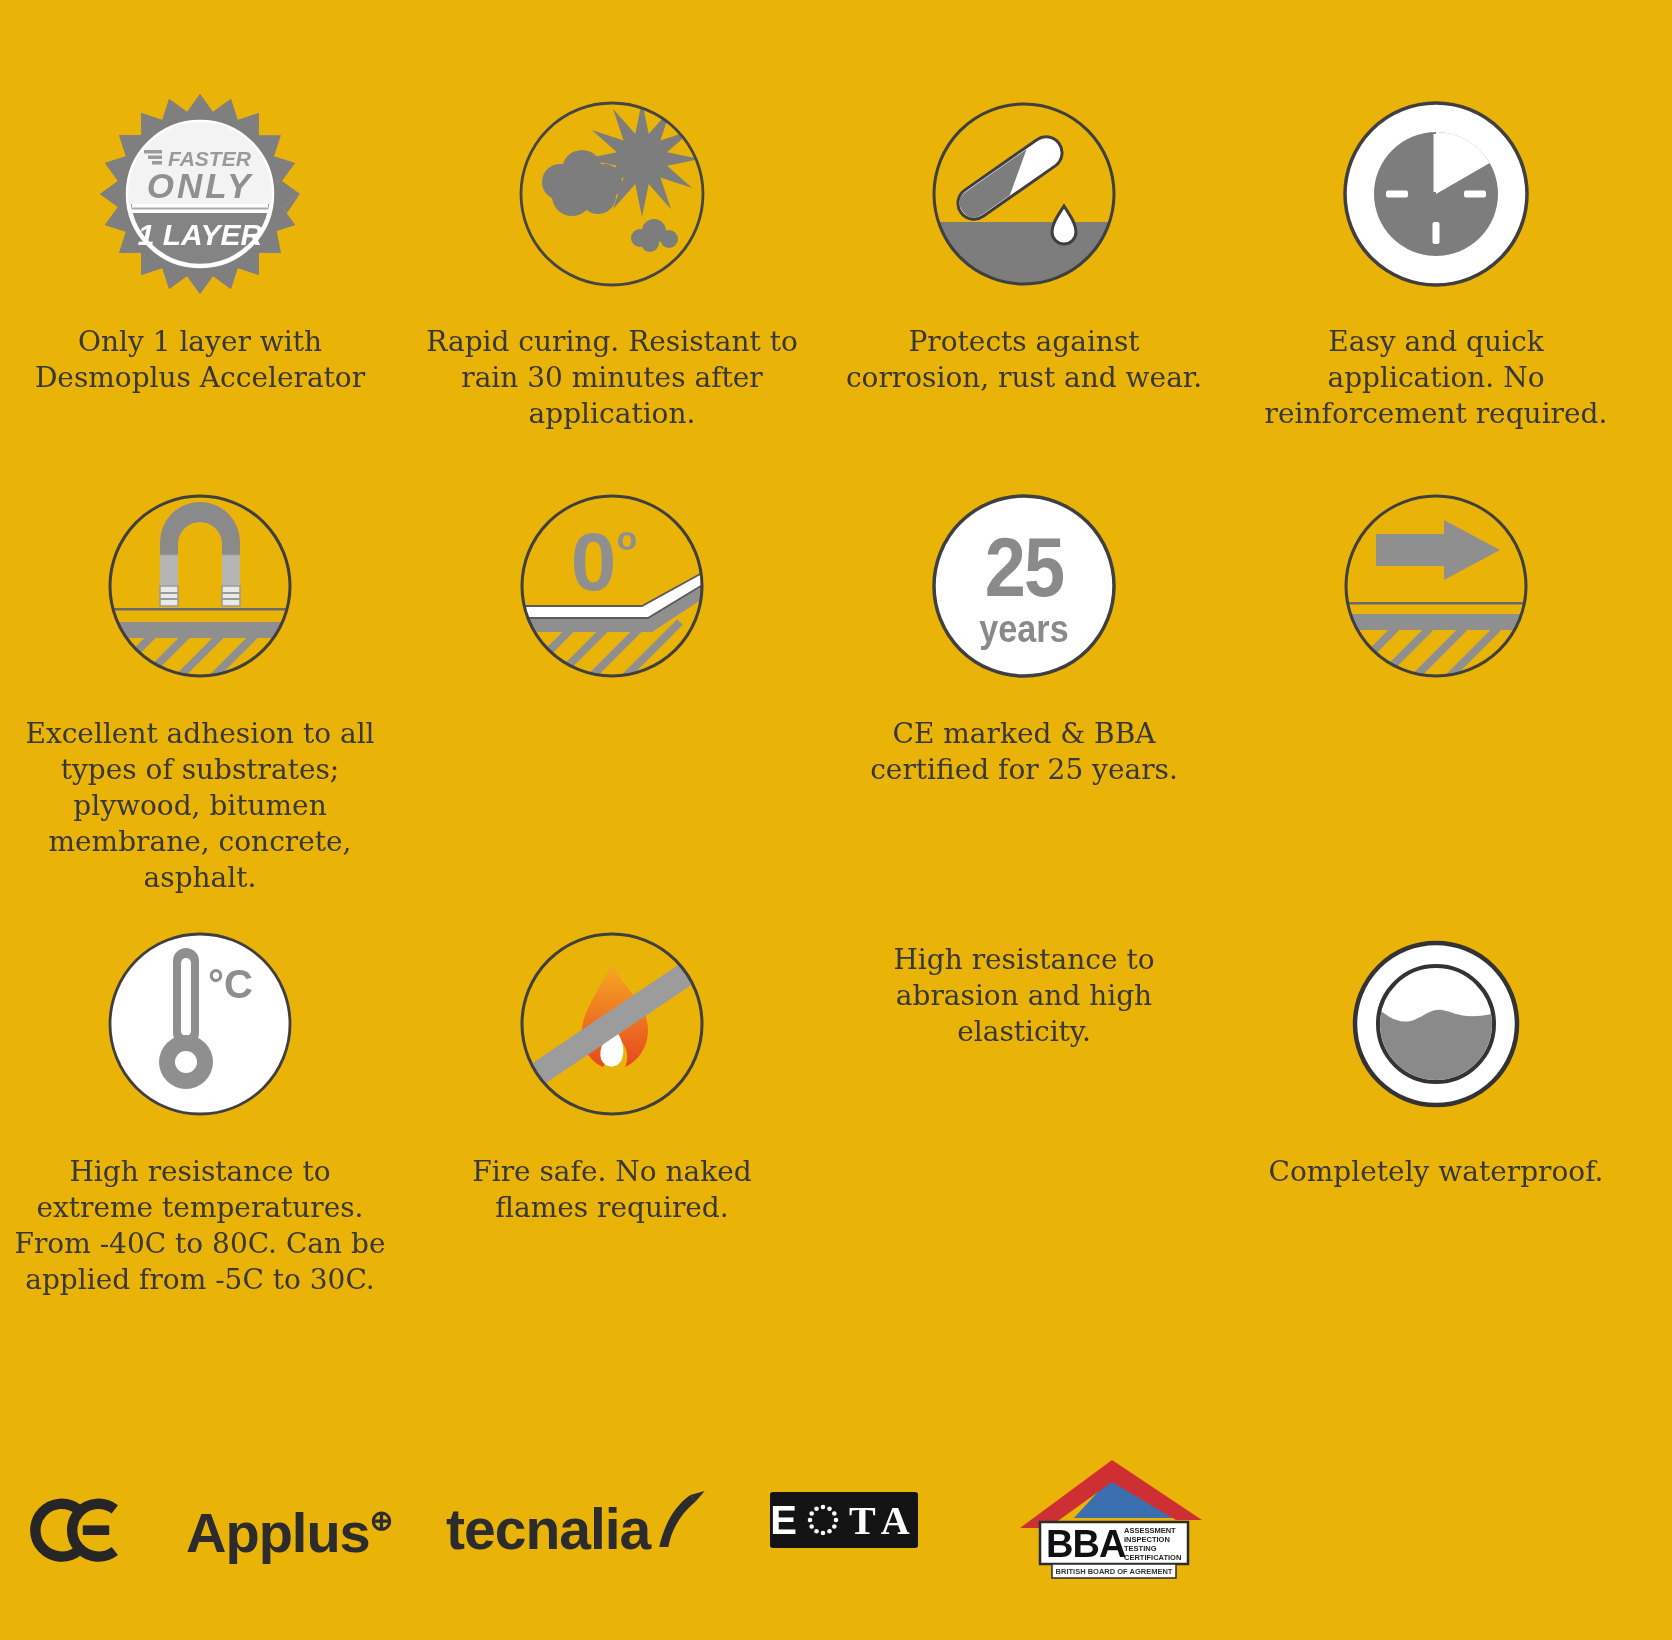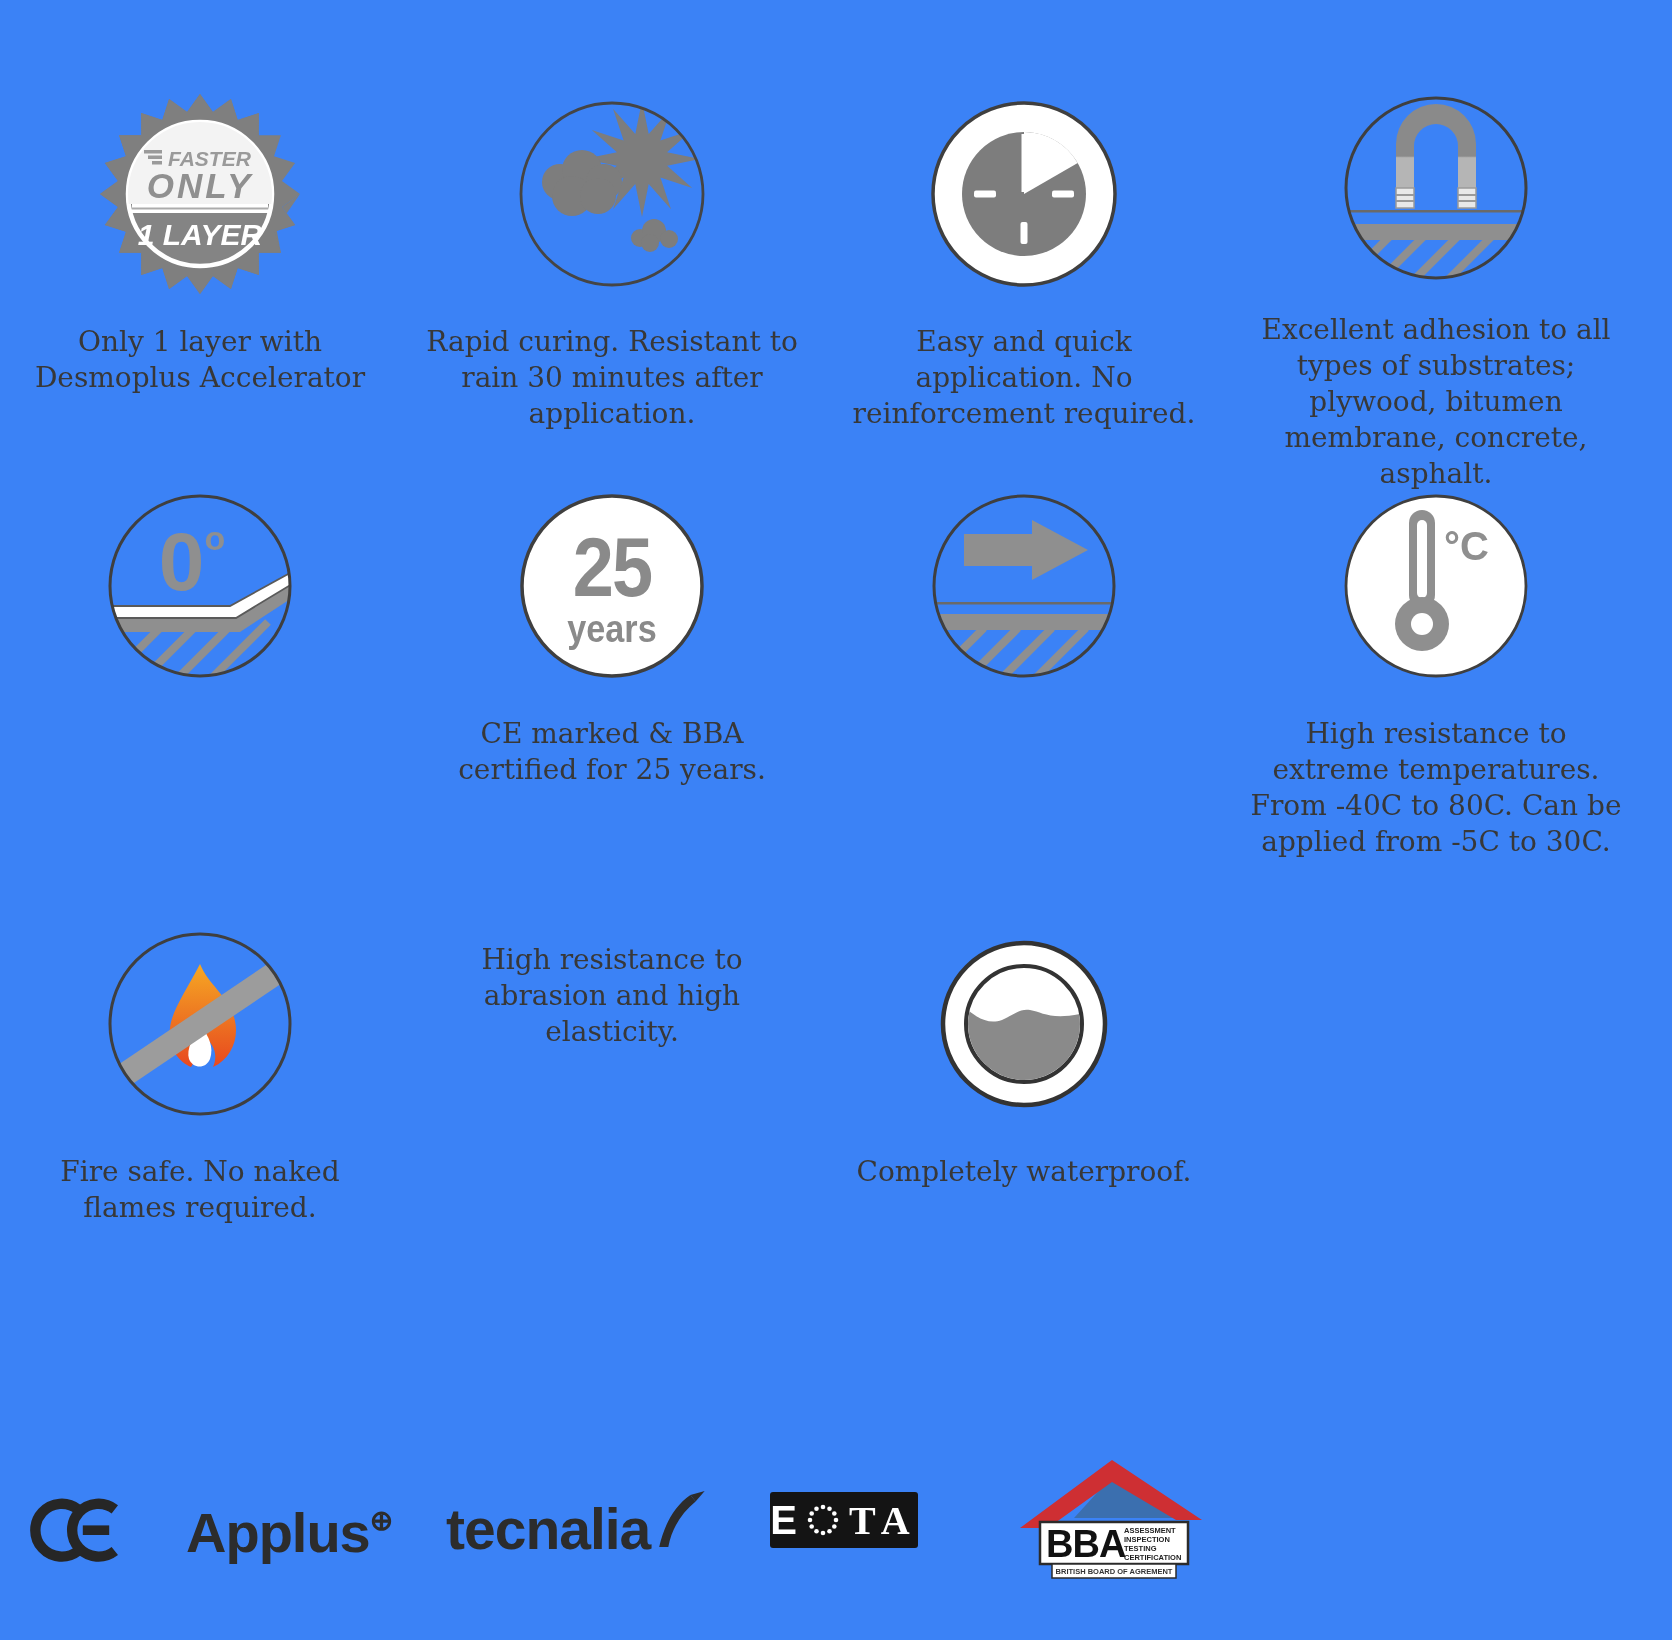--- a/index.html
+++ b/index.html
@@ -1,16 +1,16 @@
 <!DOCTYPE html>
 <html><head>
 <meta charset="utf-8">
 <style>
   html,body{margin:0;padding:0;background:#fff;}
-  .page{position:relative;width:1672px;height:1640px;background:#3b82f6;overflow:hidden;
+  .page{position:relative;width:1672px;height:1640px;background:#eab308;overflow:hidden;
         font-family:"DejaVu Serif", serif;}
   .grid{position:absolute;left:-6px;top:88px;display:grid;
         grid-template-columns:repeat(4,412px);grid-template-rows:392px 438px auto;}
   .cell{display:flex;flex-direction:column;align-items:center;}
   .icon-box{height:212px;display:flex;align-items:center;justify-content:center;}
   .caption{margin-top:24px;max-width:392px;text-align:center;color:#383838;
            font-size:28px;line-height:36px;white-space:pre-line;}
   .logos{position:absolute;left:0;top:1440px;width:1672px;height:200px;}
   .logo{position:absolute;}
   .logo-ce{left:30px;top:57px;}
@@ -78,20 +78,44 @@
               <circle cx="38" cy="49" r="9"></circle>
           </g>
           <circle r="91" fill="none" stroke="#454545" stroke-width="2.8"></circle>
         </svg>
       </div>
       <div class="caption">Rapid curing. Resistant to
 rain 30 minutes after
 application.</div>
     </div>
 
+    <div class="cell">
+      <div class="icon-box">
+        <svg width="200" height="200" viewBox="-100 -100 200 200">
+          <defs>
+              <clipPath id="cc">
+                <circle r="90"></circle>
+              </clipPath>
+            </defs>
+          <g clip-path="url(#cc)">
+            <rect x="-95" y="28" width="190" height="70" fill="#7d7d7d"></rect>
+            <g transform="translate(-14,-16) rotate(-35)">
+              <rect x="-60" y="-16" width="120" height="32" rx="16" fill="#ffffff" stroke="#3f3f3f" stroke-width="3"></rect>
+              <path d="M -58 0 Q -58 -14 -44 -14 L 30 -14 L -10 14 L -44 14 Q -58 14 -58 0 Z" fill="#7d7d7d"></path>
+            </g>
+            <g transform="translate(40,30)">
+              <path d="M 0 -18 C 7 -7 12 0 12 8 A 12 12 0 1 1 -12 8 C -12 0 -7 -7 0 -18 Z" fill="#ffffff" stroke="#3f3f3f" stroke-width="3"></path>
+            </g>
+          </g>
+          <circle r="90" fill="none" stroke="#3f3f3f" stroke-width="3"></circle>
+        </svg>
+      </div>
+      <div class="caption">Protects against
+corrosion, rust and wear.</div>
+    </div>
 
     <div class="cell">
       <div class="icon-box">
         <svg width="200" height="200" viewBox="-100 -100 200 200">
           <circle r="91" fill="#ffffff" stroke="#3f3f3f" stroke-width="3.5"></circle>
           <circle r="62" fill="#7d7d7d"></circle>
           <path d="M 0 0 L 0 -62 A 62 62 0 0 1 53.7 -31 Z" fill="#ffffff"></path>
           <rect x="-50" y="-3.5" width="22" height="7" rx="2" fill="#ffffff"></rect>
           <rect x="28" y="-3.5" width="22" height="7" rx="2" fill="#ffffff"></rect>
           <rect x="-3.5" y="28" width="7" height="22" rx="2" fill="#ffffff"></rect>

